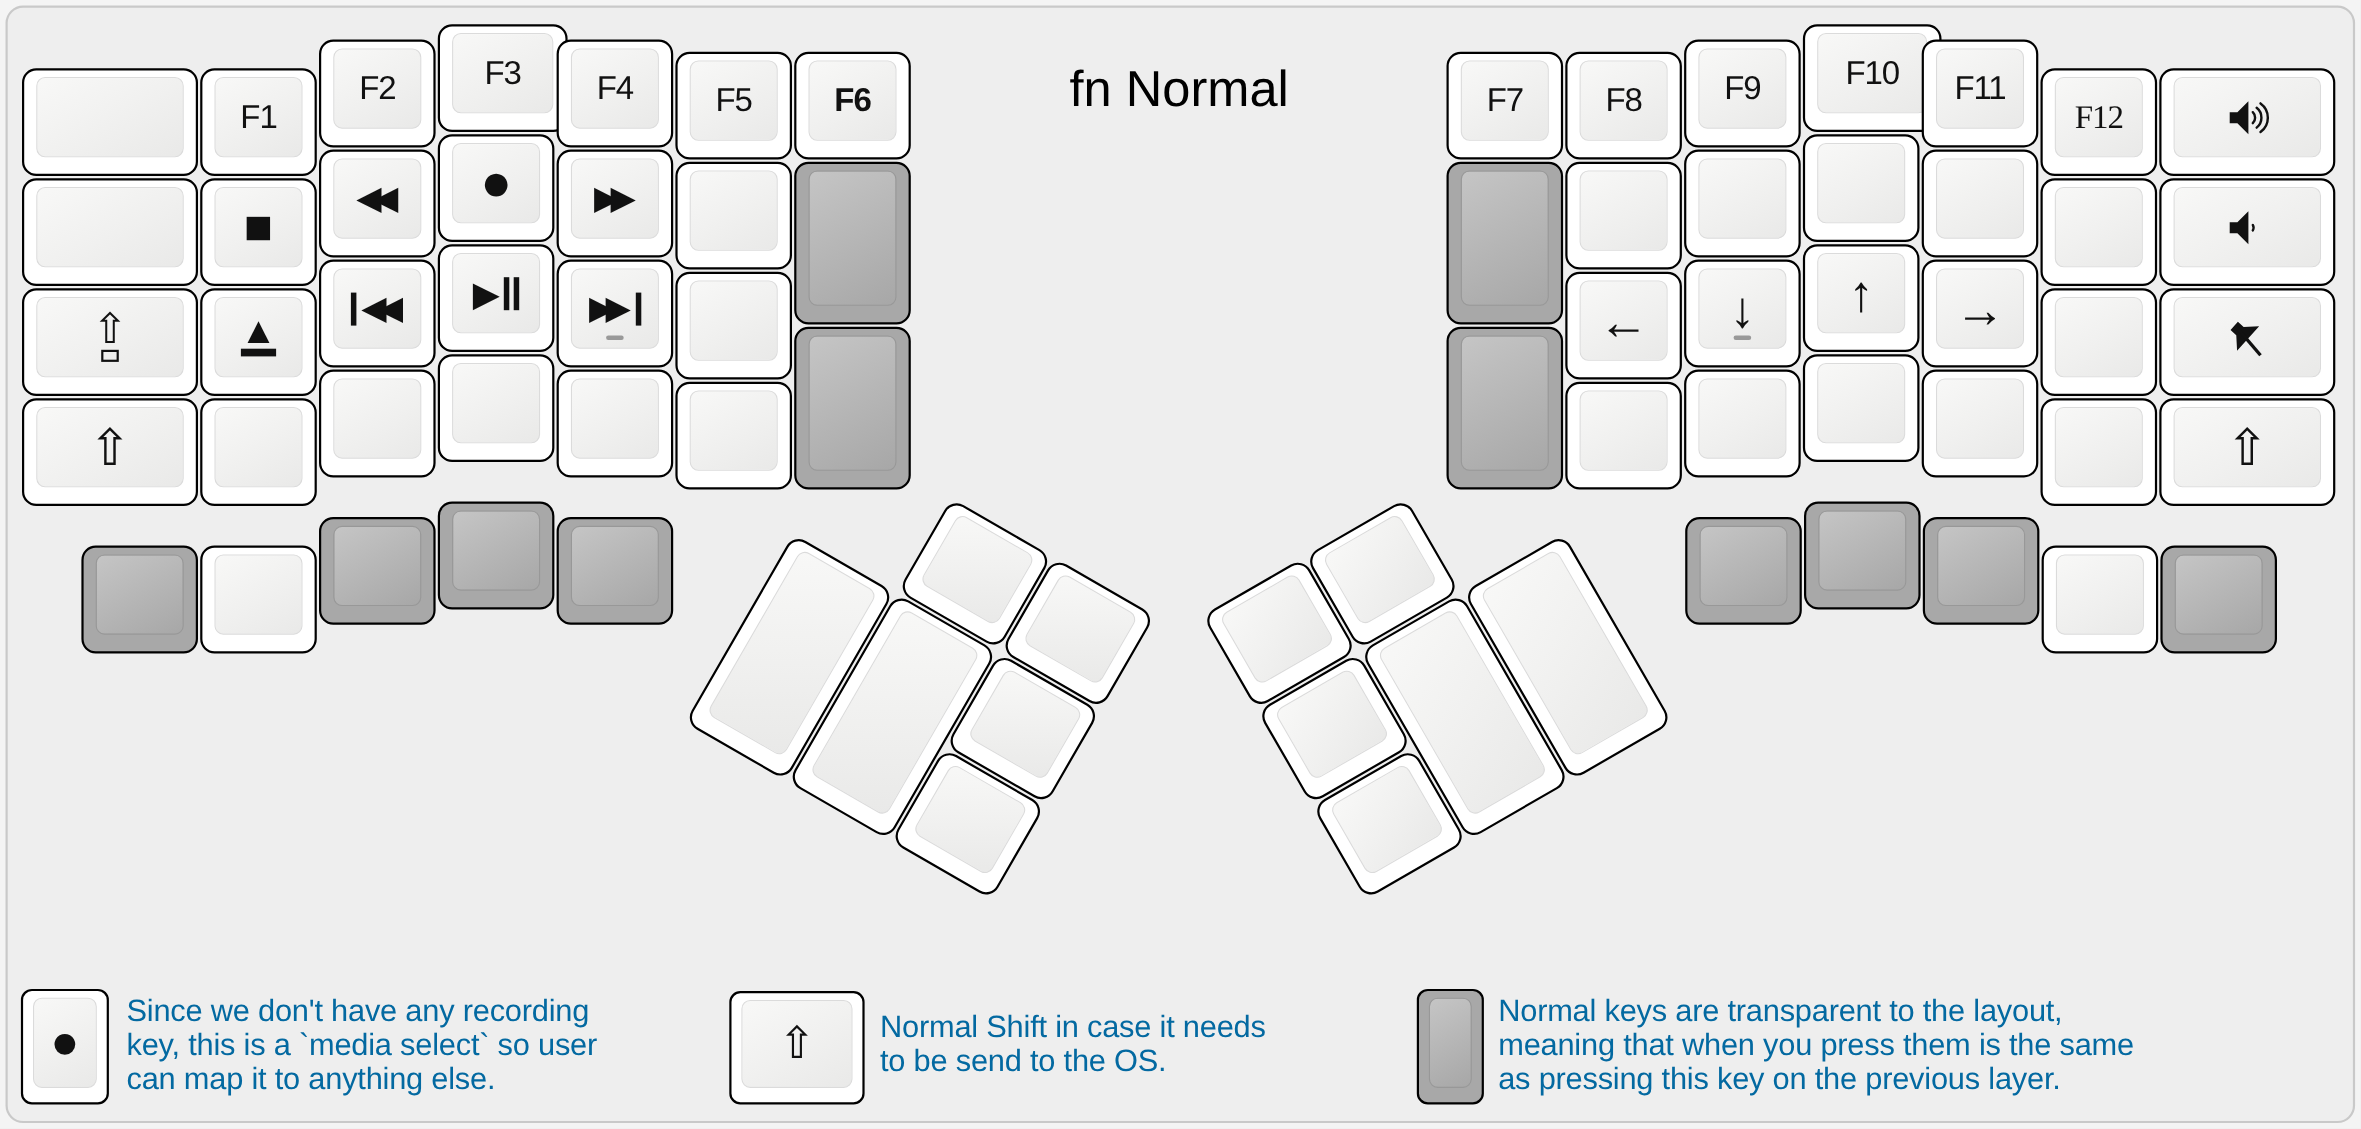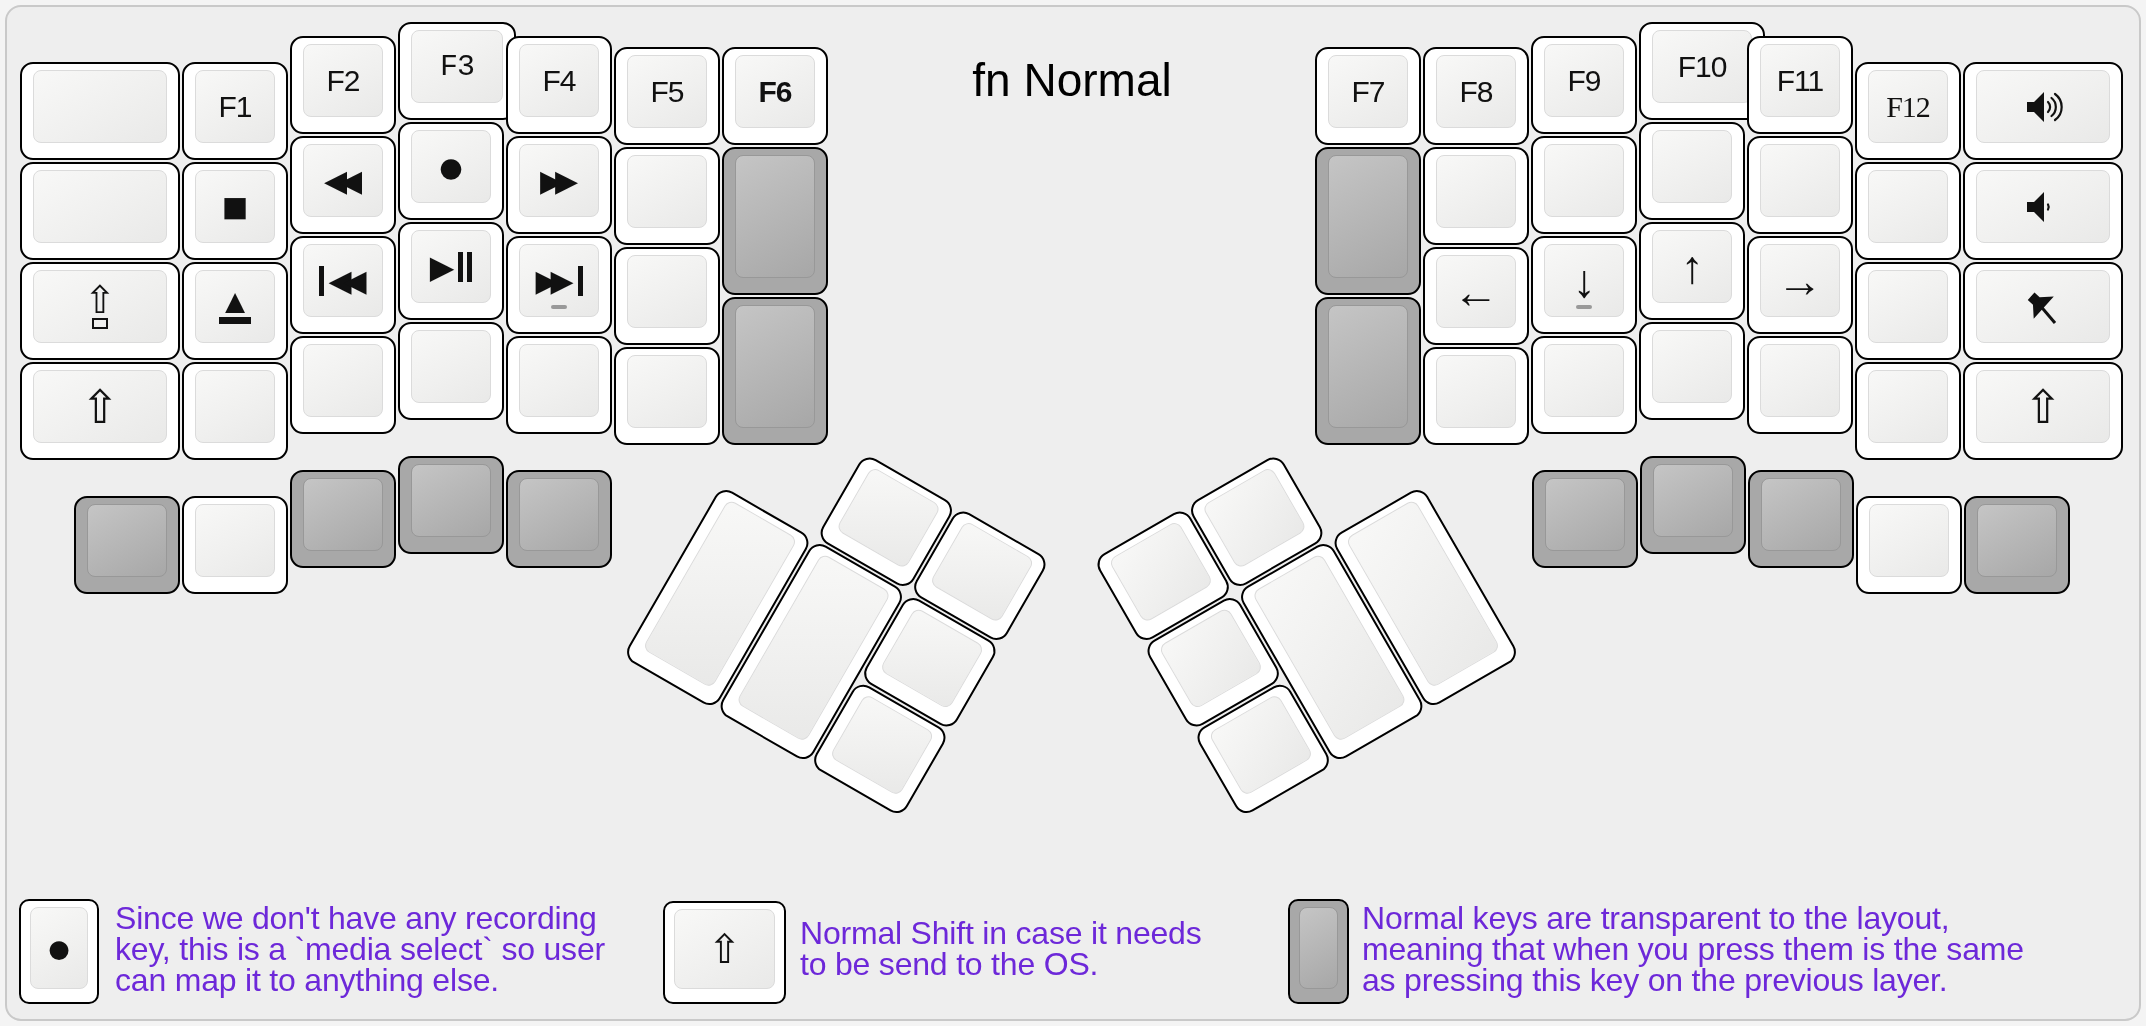--- a/index.html
+++ b/index.html
@@ -44,21 +44,21 @@
     width:16px;height:4px;background:#999;border-radius:2px;
   }
   .thumb{position:absolute;width:0;height:0;transform-origin:0 0;}
   
   .title{
     position:absolute;left:1072px;top:53px;transform:translateX(-50%);
     font-size:46px;color:#000;white-space:nowrap;
   }
   
   .ltext{
-    position:absolute;font-size:32px;line-height:31px;color:#6d28d9;
+    position:absolute;font-size:28px;line-height:31px;color:#0369a1;
     white-space:pre-line;letter-spacing:-0.2px;
   }
   .lt1{left:115px;top:903px;}
   .lt2{left:800px;top:918px;}
   .lt3{left:1362px;top:903px;}
   .lk1{left:18px;top:898px;width:82px;height:107px;}
   .lk2{left:662px;top:900px;width:125px;height:105px;}
   .lk3{left:1287px;top:898px;width:63px;height:107px;}
   .lkey .cap{border-radius:10px;}
   .lkey .top{left:9px;right:9px;top:6px;bottom:13px;}
@@ -148,21 +148,21 @@
             <span class="tris">◀◀</span>
           </span>
         </div>
       </div>
     </div>
     <div class="key white" style="left: 289px; top: 335px; width: 108px; height: 100px;">
       <div class="cap">
         <div class="top"></div>
       </div>
     </div>
-    <div class="key white" style="left: 397px; top: 21px; width: 120px; height: 100px; font-family: Liberation Mono, monospace;">
+    <div class="key white" style="left: 397px; top: 21px; width: 120px; height: 100px;">
       <div class="cap">
         <div class="top">
           <span class="flabel">F3</span>
         </div>
       </div>
     </div>
     <div class="key white" style="left: 397px; top: 121px; width: 108px; height: 100px;">
       <div class="cap">
         <div class="top">
           <span class="g" style="font-size:48px">●</span>

